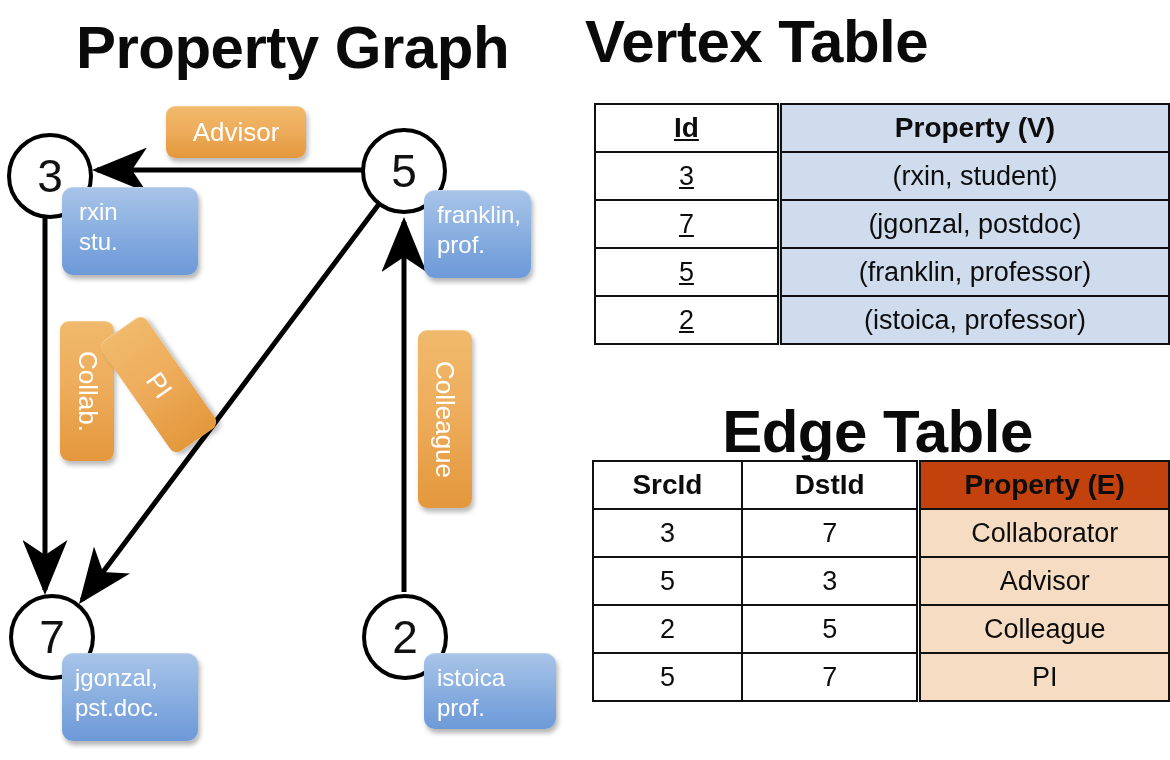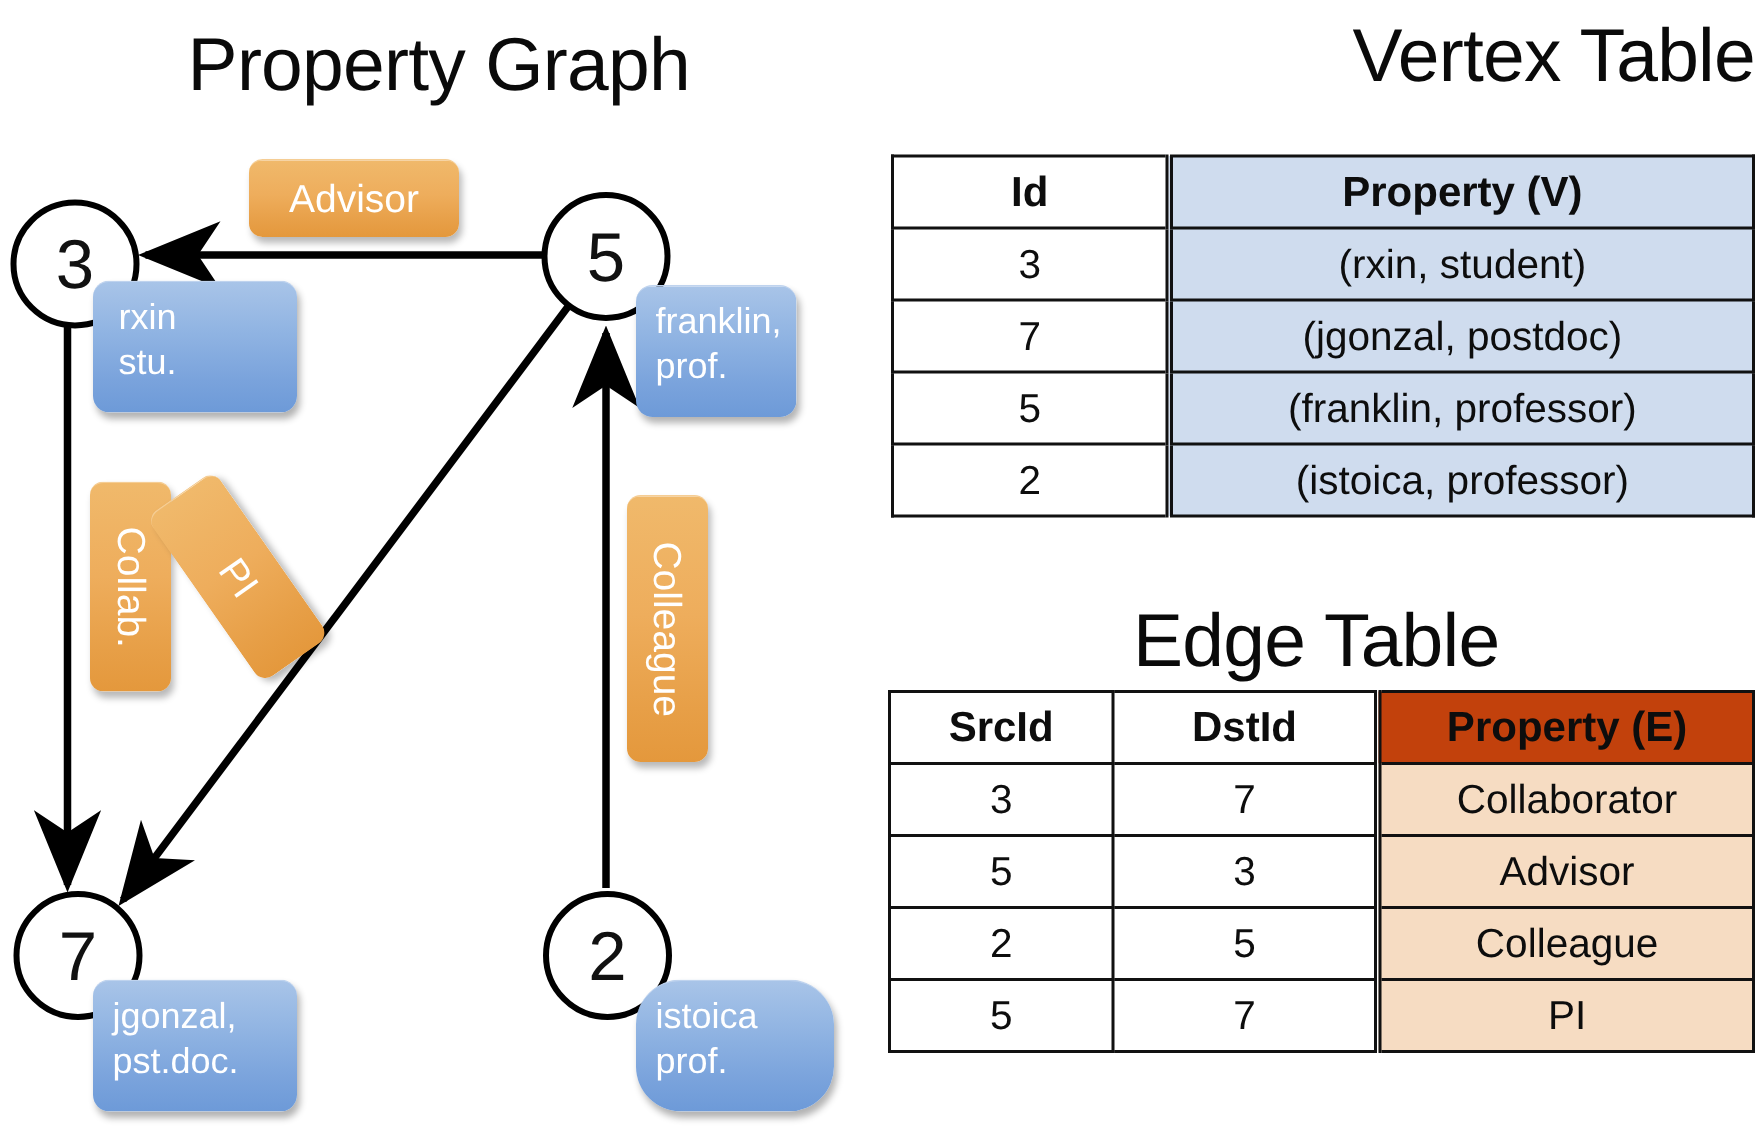--- a/index.html
+++ b/index.html
@@ -13,29 +13,29 @@
     position: relative;
     overflow: hidden;
     font-family: "Liberation Sans", sans-serif;
     color: #000;
   }
 
   
   .title {
     position: absolute;
     font-family: "Liberation Sans", sans-serif;
-    font-weight: 400;
-    font-size: 50px;
+    font-weight: 700;
+    font-size: 60px;
     line-height: 1;
     color: #0a0a0a;
     white-space: nowrap;
     letter-spacing: -0.5px;
   }
   #title-property-graph { left: 0; top: 18px; width: 585px; text-align: center; }
-  #title-vertex-table   { left: 585px; top: 12px; width: 585px; text-align: right; }
+  #title-vertex-table   { left: 585px; top: 12px; width: 585px; text-align: left; }
   #title-edge-table     { left: 585px; top: 402px; width: 585px; text-align: center; }
 
   
   #graph-canvas {
     position: absolute;
     left: 0; top: 0;
     width: 585px; height: 760px;
   }
   #graph-svg { position: absolute; left:0; top:0; width: 585px; height: 760px; }
 
@@ -73,21 +73,21 @@
     font-size: 24px;
     line-height: 1.25;
     padding: 9px 0 0 13px;
     box-sizing: border-box;
     z-index: 5;
     border-top: 1px solid #bfd3ee;
   }
   #prop-3 { left: 62px;  top: 187px; width: 136px; height: 88px; padding-left: 17px; }
   #prop-5 { left: 424px; top: 190px; width: 107px; height: 88px; }
   #prop-7 { left: 62px;  top: 653px; width: 136px; height: 88px; }
-  #prop-2 { left: 424px; top: 653px; width: 132px; height: 88px; border-radius: 30px; }
+  #prop-2 { left: 424px; top: 653px; width: 132px; height: 76px; }
 
   
   .edge-label {
     position: absolute;
     border-radius: 9px;
     background: linear-gradient(180deg, #f0b96b 0%, #eead5c 45%, #e79f47 80%, #e4983c 100%);
     box-shadow: 2px 4px 5px rgba(0,0,0,0.28);
     color: #ffffff;
     font-family: "Liberation Sans", sans-serif;
     font-weight: 300;
@@ -141,21 +141,21 @@
     text-align: center;
     padding: 0;
     height: 46px;
     font-weight: 300;
     background: #ffffff;
   }
   .data-table th { font-weight: bold; font-size: 28px; }
 
   
   #vertex-table { left: 594px; top: 103px; }
-  #vertex-table .col-id   { width: 182px; }
+  #vertex-table .col-id   { width: 182px; text-decoration: underline; }
   #vertex-table .col-prop { width: 388px; background: #cfdcee; border-left: 5px double #111; }
 
   
   #edge-table { left: 592px; top: 460px; }
   #edge-table .col-src  { width: 148px; }
   #edge-table .col-dst  { width: 175px; }
   #edge-table .col-prop { width: 248px; background: #c2410c; border-left: 5px double #111; }
 
   .cell-prop-v { background: #cfdcee !important; }
   .cell-prop-e { background: #f6dcc2 !important; }

